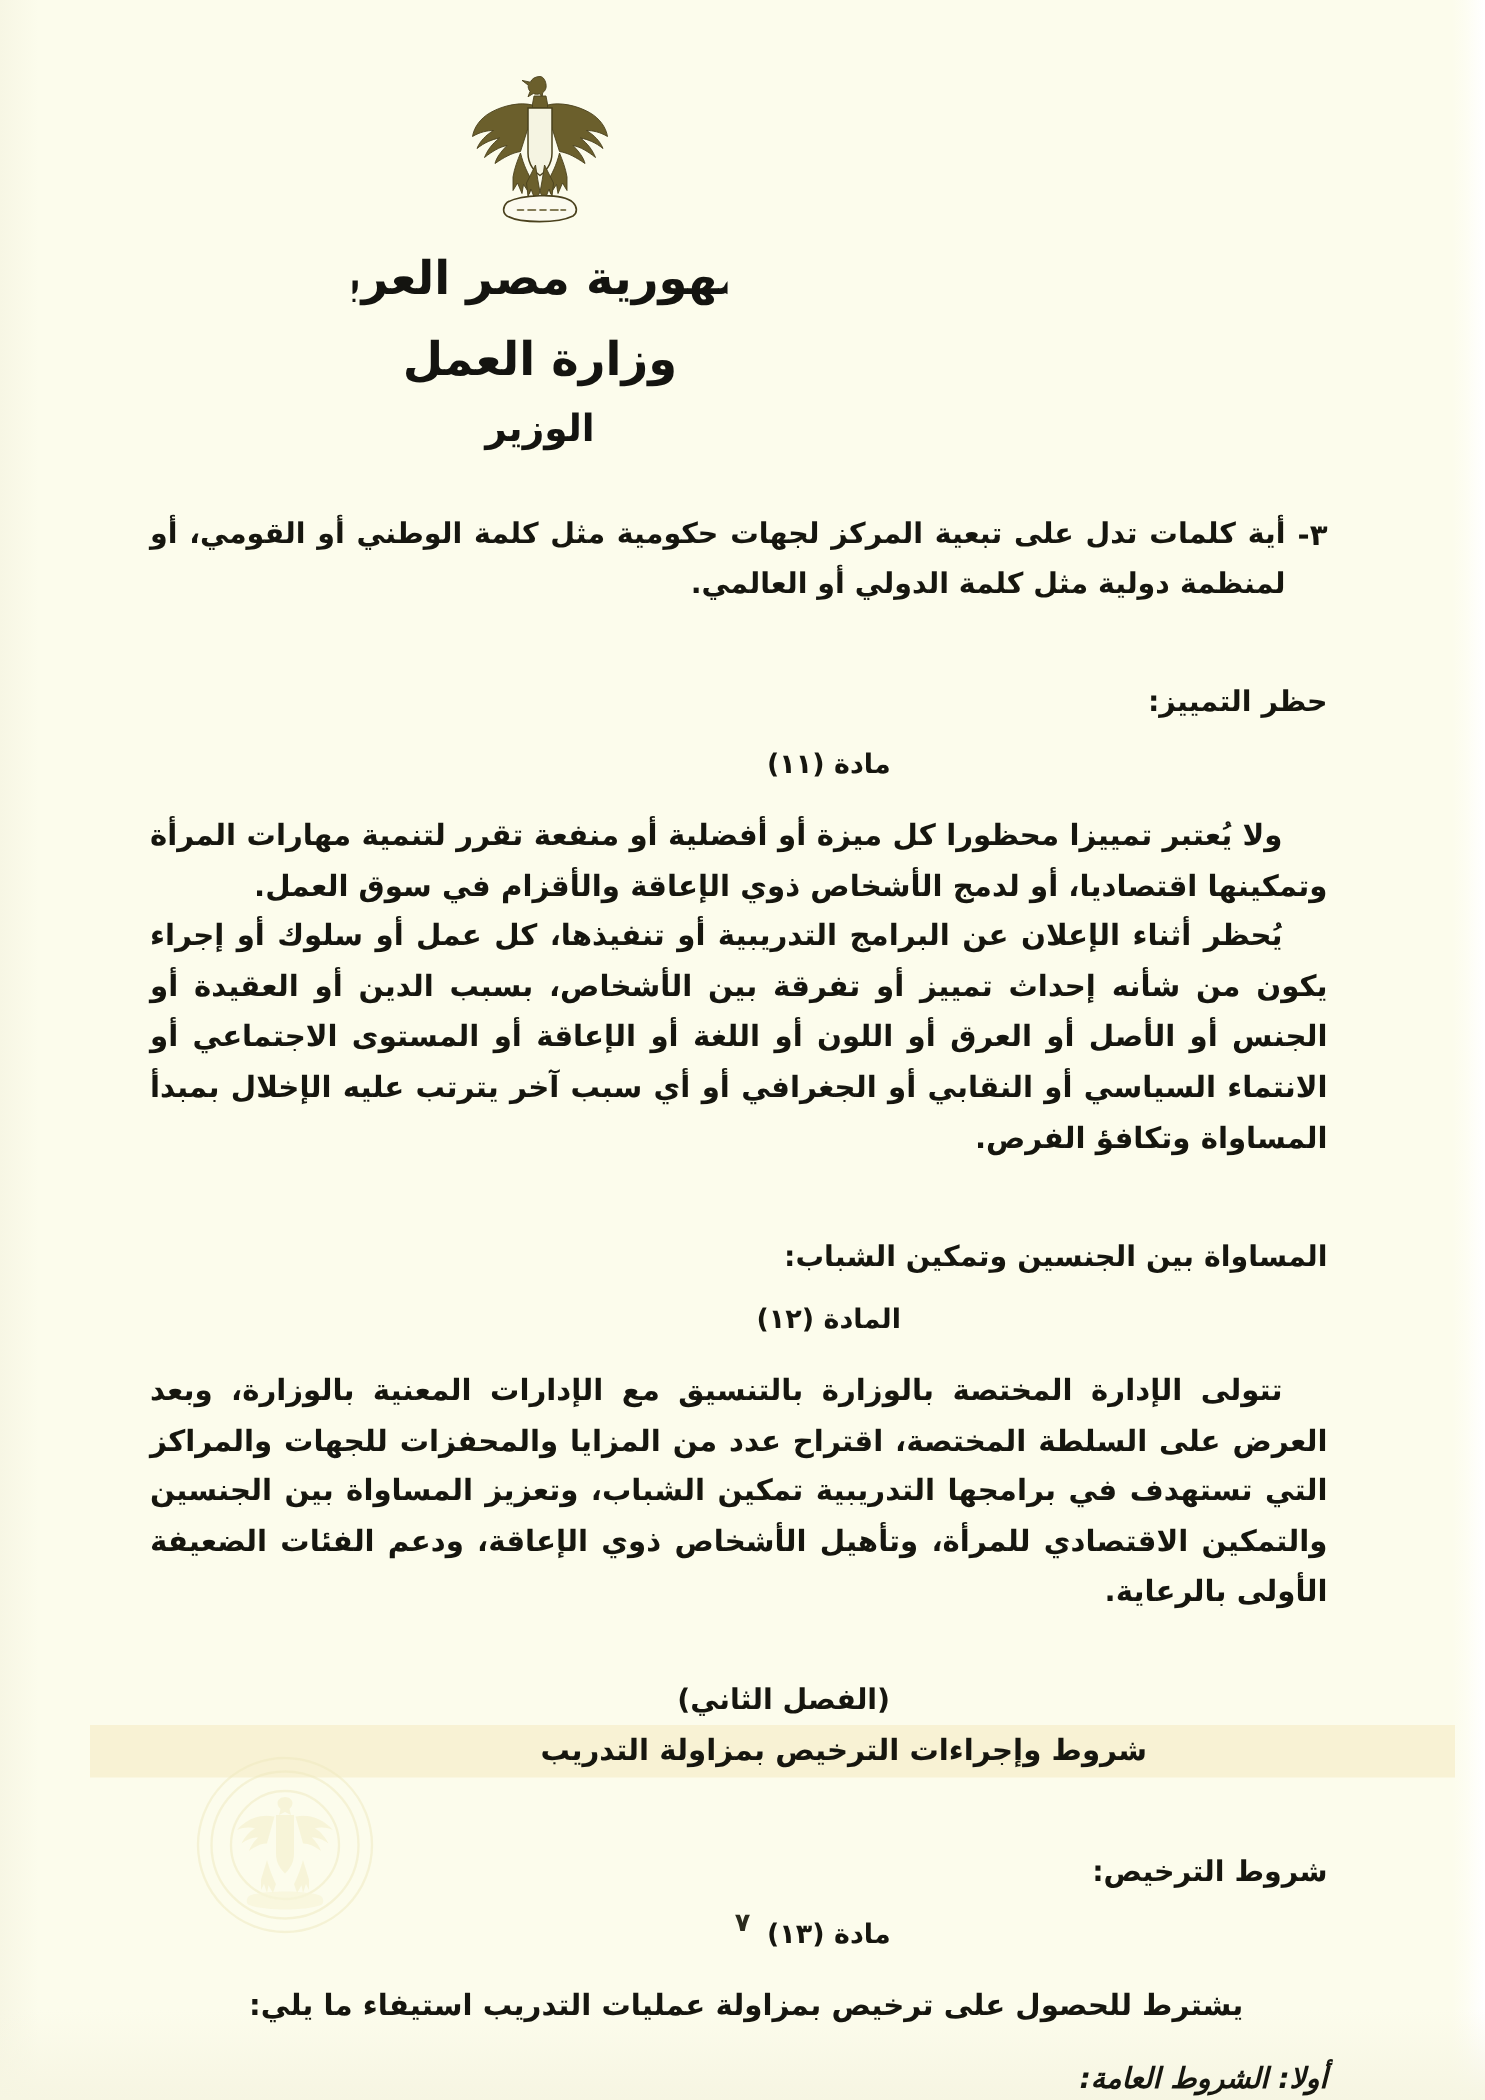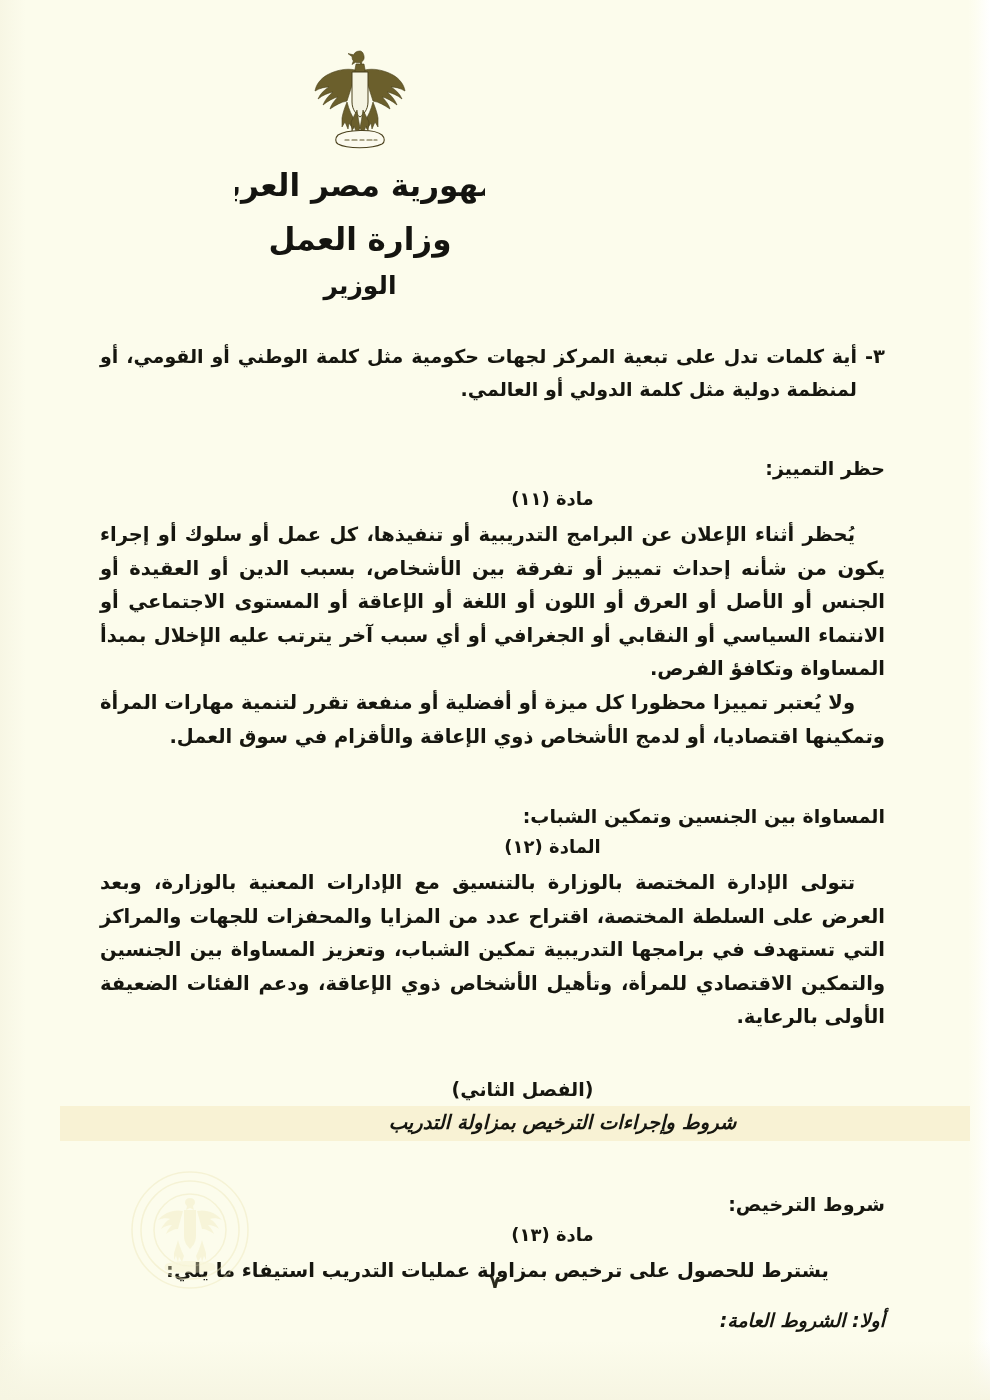--- a/index.html
+++ b/index.html
@@ -126,21 +126,21 @@
     letter-spacing: 0px;
   }
   .head-right {
     text-align: right;
     margin-top: 12px;
   }
   .article-no {
     font-size: 18px;
     font-weight: 700;
     text-align: center;
-    margin: 4px;
+    margin: 15px;
     padding-left: 120px;
   }
   .spacer-lg { height: 40px; }
   .spacer-sm { height: 10px; }
   .spacer-xs { height: 5px; }
 
   
   .chapter-wrap {
     margin-top: 44px;
     text-align: center;
@@ -152,21 +152,20 @@
     text-align: center;
     margin: 0 0 6px 0;
     padding-left: 60px;
   }
   .chapter-title-band {
     position: relative;
     background: #f8f2d4;
     padding: 5px 0 7px 0;
     margin-right: -85px;
     margin-left: -40px;
-    font-style: italic;
   }
   .chapter-title {
     font-size: 19.5px;
     font-weight: 800;
     text-align: center;
     margin: 0;
     padding-left: 95px;
     letter-spacing: 0.2px;
   }
 
@@ -252,22 +251,22 @@
       <span class="num">٣-</span>
       <span class="txt">أية كلمات تدل على تبعية المركز لجهات حكومية مثل كلمة الوطني أو القومي، أو لمنظمة دولية مثل كلمة الدولي أو العالمي.</span>
     </div>
 
     <div class="spacer-lg"></div>
 
     <p class="section-head head-right">حظر التمييز:</p>
     <div class="spacer-xs"></div>
     <p class="article-no">مادة (١١)</p>
     <div class="spacer-xs"></div>
+    <p class="para para-indent">ولا يُعتبر تمييزا محظورا كل ميزة أو أفضلية أو منفعة تقرر لتنمية مهارات المرأة وتمكينها اقتصاديا، أو لدمج الأشخاص ذوي الإعاقة والأقزام في سوق العمل.</p>
     <p class="para para-indent">يُحظر أثناء الإعلان عن البرامج التدريبية أو تنفيذها، كل عمل أو سلوك أو إجراء يكون من شأنه إحداث تمييز أو تفرقة بين الأشخاص، بسبب الدين أو العقيدة أو الجنس أو الأصل أو العرق أو اللون أو اللغة أو الإعاقة أو المستوى الاجتماعي أو الانتماء السياسي أو النقابي أو الجغرافي أو أي سبب آخر يترتب عليه الإخلال بمبدأ المساواة وتكافؤ الفرص.</p>
-    <p class="para para-indent">ولا يُعتبر تمييزا محظورا كل ميزة أو أفضلية أو منفعة تقرر لتنمية مهارات المرأة وتمكينها اقتصاديا، أو لدمج الأشخاص ذوي الإعاقة والأقزام في سوق العمل.</p>
 
     <div class="spacer-lg"></div>
 
     <p class="section-head head-right">المساواة بين الجنسين وتمكين الشباب:</p>
     <div class="spacer-xs"></div>
     <p class="article-no">المادة (١٢)</p>
     <div class="spacer-xs"></div>
     <p class="para para-indent">تتولى الإدارة المختصة بالوزارة بالتنسيق مع الإدارات المعنية بالوزارة، وبعد العرض على السلطة المختصة، اقتراح عدد من المزايا والمحفزات للجهات والمراكز التي تستهدف في برامجها التدريبية تمكين الشباب، وتعزيز المساواة بين الجنسين والتمكين الاقتصادي للمرأة، وتأهيل الأشخاص ذوي الإعاقة، ودعم الفئات الضعيفة الأولى بالرعاية.</p>
 
     <div class="chapter-wrap">

